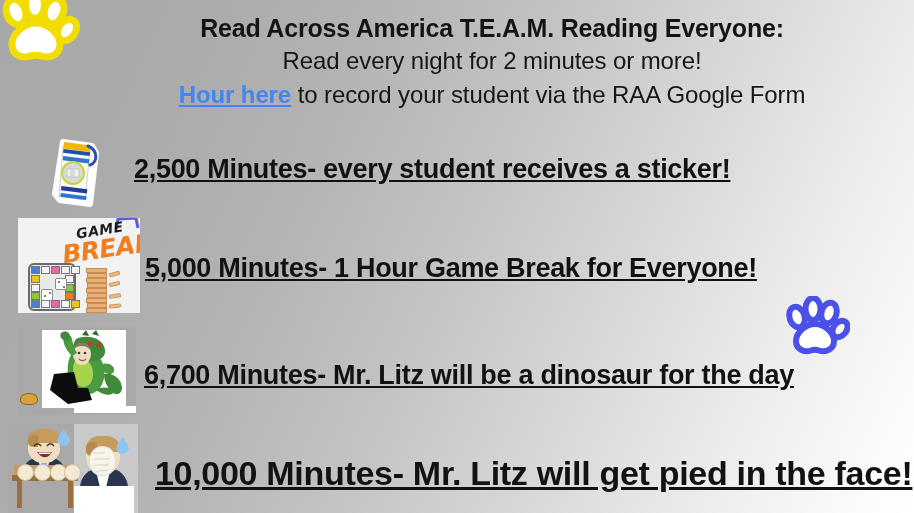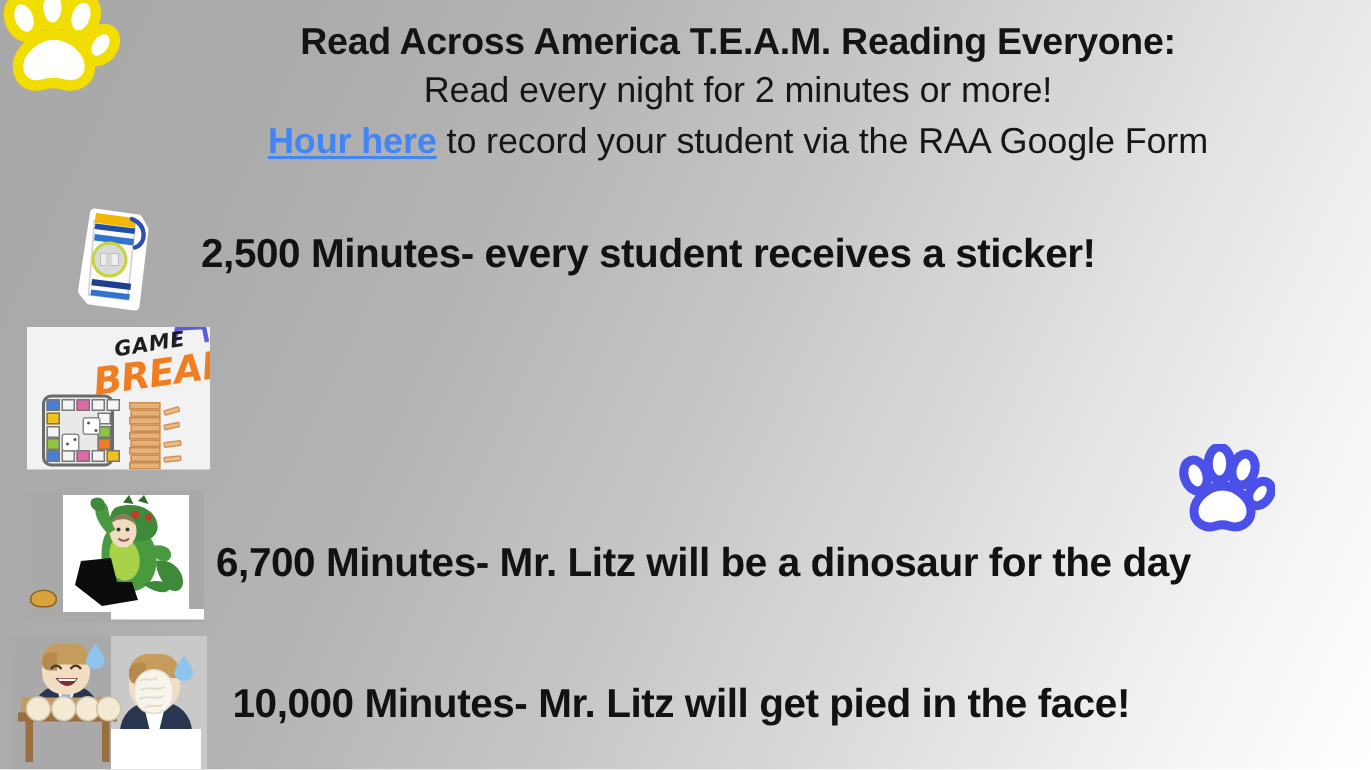--- a/index.html
+++ b/index.html
@@ -74,25 +74,26 @@
     cursor: pointer;
   }
 
   
   .reward-text {
     position: absolute;
     font-weight: bold;
     color: #121212;
     white-space: nowrap;
     letter-spacing: -0.3px;
+    text-decoration: underline;
   }
   #reward-text-0 { left: 134px; top: 154px; font-size: 27px; }
   #reward-text-1 { left: 145px; top: 253px; font-size: 27px; }
   #reward-text-2 { left: 144px; top: 360px; font-size: 27px; }
-  #reward-text-3 { left: 155px; top: 454px; font-size: 27px; }
+  #reward-text-3 { left: 155px; top: 454px; font-size: 34px; }
 
   
   .art { position: absolute; }
 
   
   #art-bottle { left: 46px; top: 138px; width: 58px; height: 72px; }
 
   
   #art-game {
     left: 18px; top: 218px; width: 122px; height: 95px;
@@ -318,20 +319,21 @@
       <div class="jblock" style="left:1px;top:25px;width:20px; height:5px"></div>
       <div class="jblock" style="left:0;  top:30px;width:21px; height:5px"></div>
       <div class="jblock" style="left:1px;top:35px;width:20px; height:5px"></div>
       <div class="jblock" style="left:0;  top:40px;width:21px; height:5px"></div>
       <div class="jloose" style="left:23px; top:4px;  width:11px; height:4px; transform:rotate(-16deg)"></div>
       <div class="jloose" style="left:23px; top:14px; width:11px; height:4px; transform:rotate(-12deg)"></div>
       <div class="jloose" style="left:23px; top:26px; width:12px; height:4px; transform:rotate(-8deg)"></div>
       <div class="jloose" style="left:23px; top:36px; width:12px; height:4px; transform:rotate(-6deg)"></div>
     </div>
   </div>
+  <div class="reward-text" id="reward-text-1">5,000 Minutes- 1 Hour Game Break for Everyone!</div>
 
   <div class="art" id="art-dino">
     <div class="dino-inner">
       <svg viewBox="0 0 84 78" width="84" height="78" aria-hidden="true">
 
         <path d="M62 44 C72 42 80 50 80 58 C80 64 74 66 70 62 C66 58 62 52 62 44 Z" fill="#3f8a3a"></path>
 
         <path d="M32 22 C46 16 60 24 62 38 C64 52 58 62 48 64 C38 66 28 58 26 46 C25 36 26 26 32 22 Z" fill="#4a9a40"></path>
 
         <path d="M34 30 C42 26 50 32 51 42 C52 52 46 58 40 57 C34 56 31 48 31 40 C31 35 32 32 34 30 Z" fill="#a8d24a"></path>

